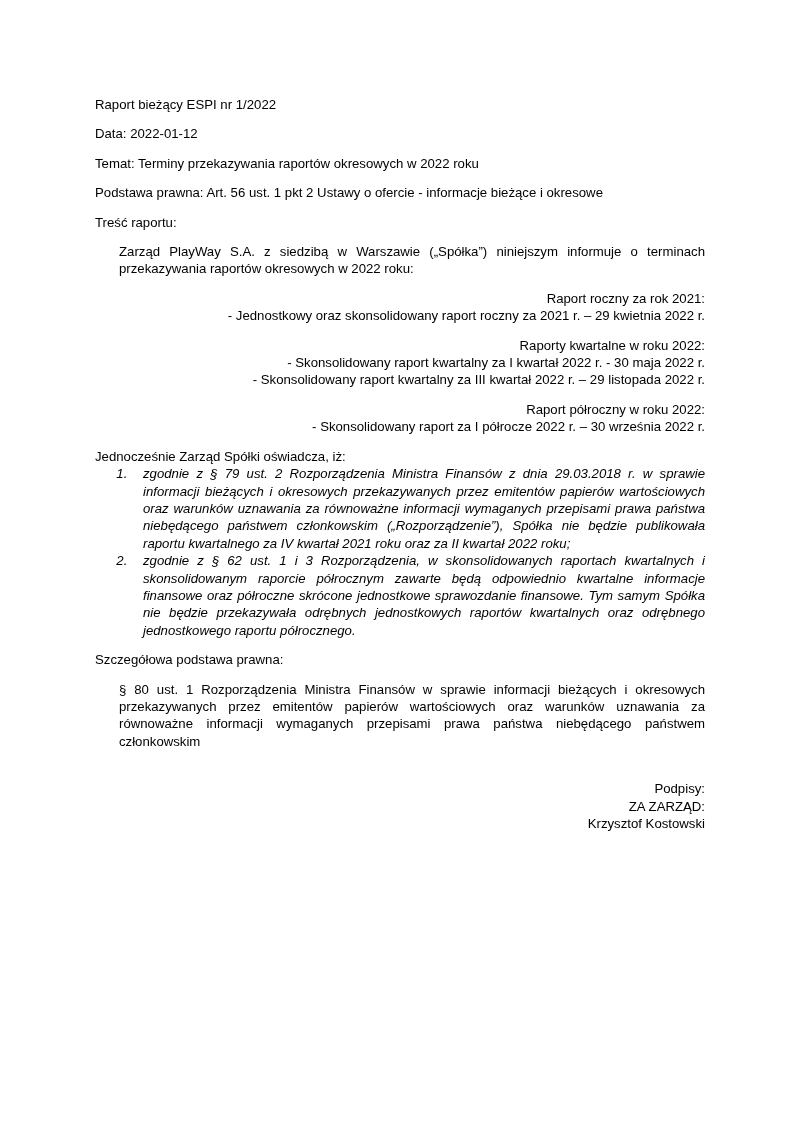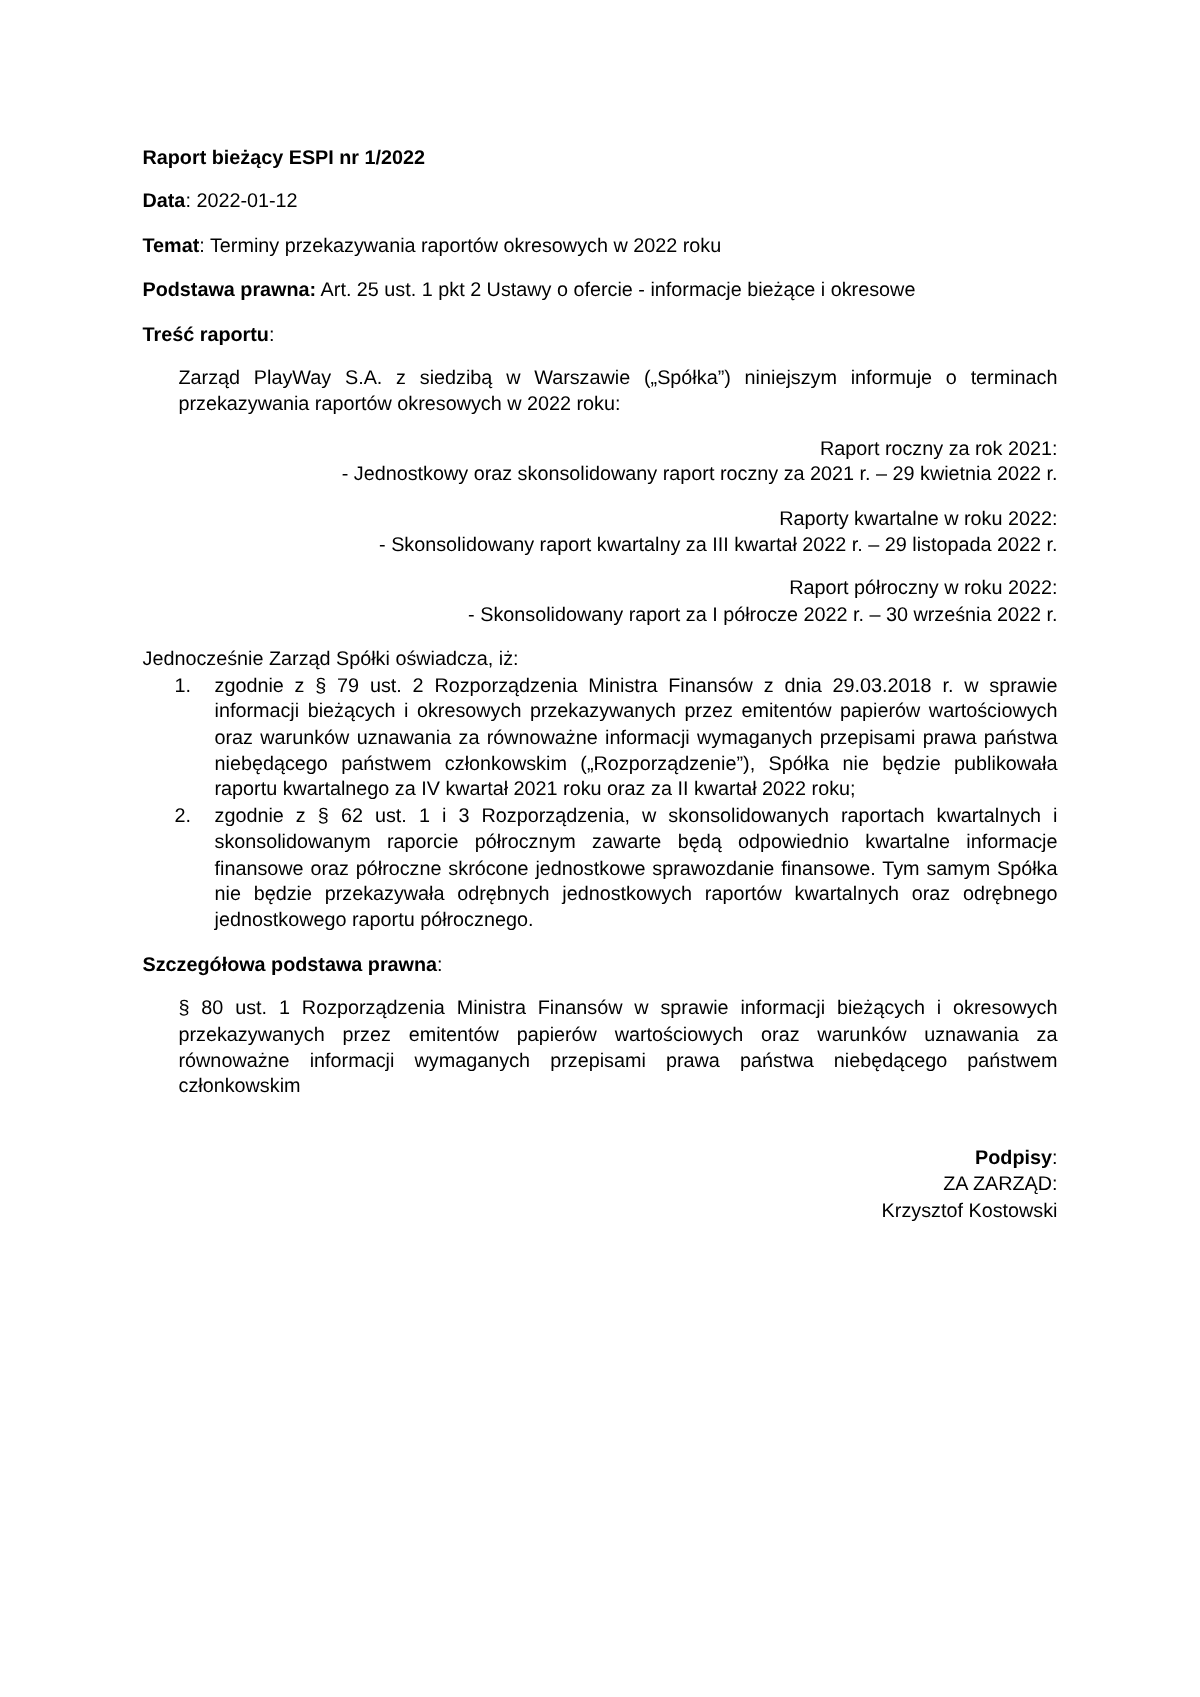--- a/index.html
+++ b/index.html
@@ -3,50 +3,51 @@
   <meta charset="utf-8">
   <style>
     html, body { margin: 0; padding: 0; background: #ffffff; }
     body {
       width: 800px; height: 1131px; position: relative; overflow: hidden;
       font-family: "Liberation Sans", sans-serif; color: #000000;
     }
     .page { position: absolute; left: 95px; top: 96px; width: 610px; font-size: 13.2px; line-height: 17.4px; }
     .p { margin: 0 0 12px 0; }
     .just { text-align: justify; margin-left: 24px; }
-    b { font-weight: bold; margin-top: 18px; }
+    b { font-weight: normal; margin-top: 18px; }
     .line { display: block; text-align: right; }
     .dash { padding-left: 3px; margin-left: 25px; }
-    ol { margin: 0 0 12px 0; padding-left: 36px; }
+    ol { margin: 0 0 12px 0; padding-left: 36px; font-style: italic; }
     ol li { text-align: justify; padding-left: 12px; }
     .gap { height: 18px; }
   </style>
 </head>
 <body>
 
 <div class="page">
   <p class="p"><b>Raport bieżący ESPI nr 1/2022</b></p>
 
   <p class="p"><b>Data</b><span>: 2022-01-12</span></p>
 
   <p class="p"><b>Temat</b><span>: Terminy przekazywania raportów okresowych w 2022 roku</span></p>
 
-  <p class="p"><b>Podstawa prawna:</b><span> Art. 25 ust. 1 pkt 2 Ustawy o ofercie - informacje bieżące i okresowe</span></p>
+  <p class="p"><b>Podstawa prawna:</b><span> Art. 56 ust. 1 pkt 2 Ustawy o ofercie - informacje bieżące i okresowe</span></p>
 
   <p class="p"><b>Treść raportu</b><span>:</span></p>
 
   <p class="p just">Zarząd PlayWay S.A. z siedzibą w Warszawie („Spółka”) niniejszym informuje o terminach przekazywania raportów okresowych w 2022 roku:</p>
 
   <p class="p">
     <span class="line">Raport roczny za rok 2021:</span>
     <span class="line dash">- Jednostkowy oraz skonsolidowany raport roczny za 2021 r. – 29 kwietnia 2022 r.</span>
   </p>
 
   <p class="p">
     <span class="line">Raporty kwartalne w roku 2022:</span>
+    <span class="line dash">- Skonsolidowany raport kwartalny za I kwartał 2022 r. - 30 maja 2022 r.</span>
     <span class="line dash">- Skonsolidowany raport kwartalny za III kwartał 2022 r. – 29 listopada 2022 r.</span>
   </p>
 
   <p class="p">
     <span class="line">Raport półroczny w roku 2022:</span>
     <span class="line dash">- Skonsolidowany raport za I półrocze 2022 r. – 30 września 2022 r.</span>
   </p>
 
   <p class="p" style="margin-bottom:0">Jednocześnie Zarząd Spółki oświadcza, iż:</p>
   <ol>

